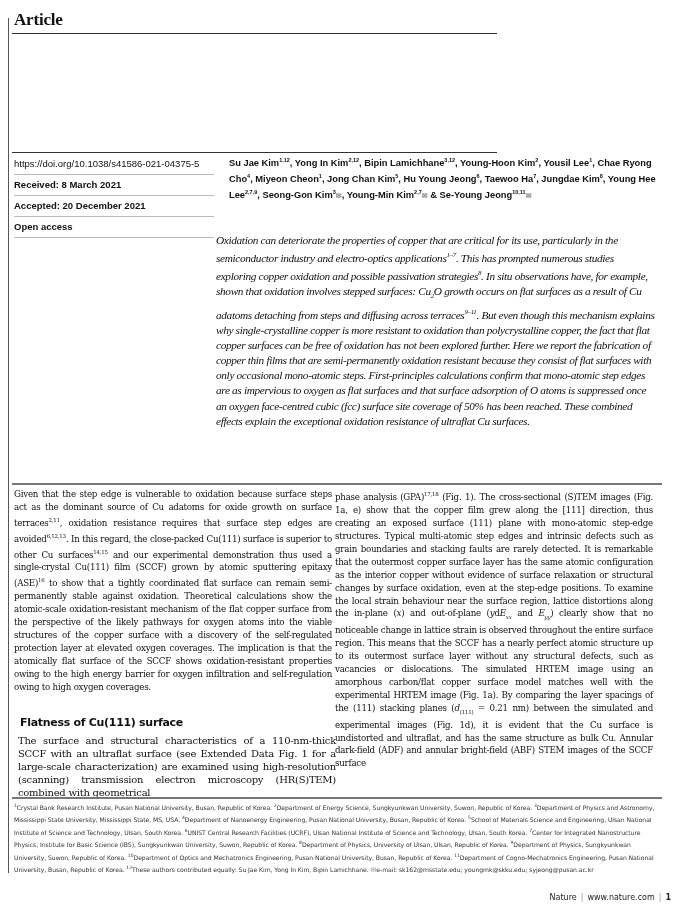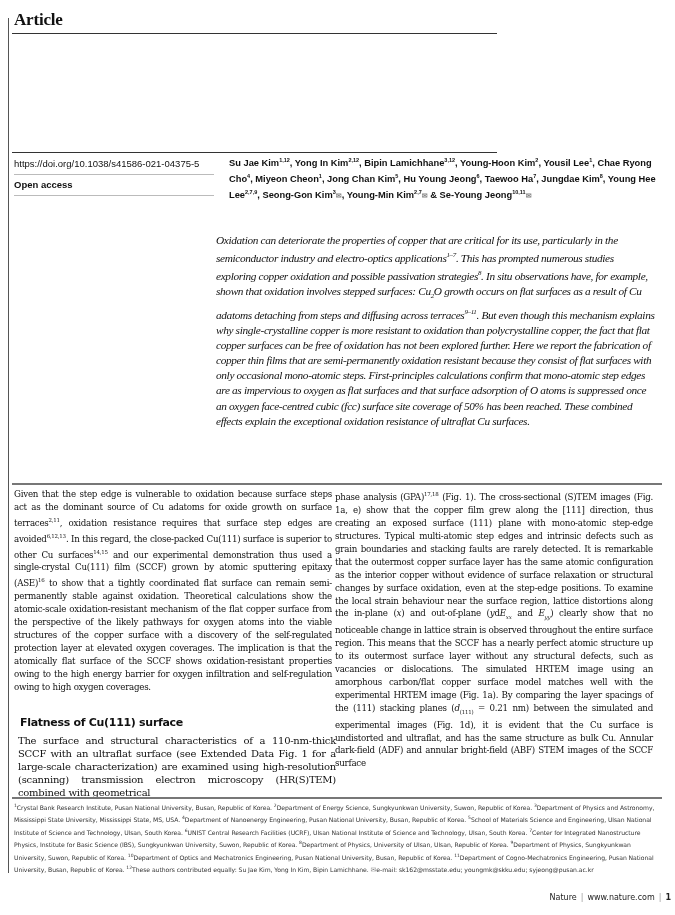--- a/index.html
+++ b/index.html
@@ -41,20 +41,22 @@
 
 <div class="page">
   <div class="left-border"></div>
 
   <div class="kicker">Article</div>
   <div class="rule-top"></div>
 
   <div class="rule-meta"></div>
   <div class="meta">
     <div class="meta-row">https://doi.org/10.1038/s41586-021-04375-5</div>
+    <div class="meta-row bold">Received: 8 March 2021</div>
+    <div class="meta-row bold">Accepted: 20 December 2021</div>
     <div class="meta-row bold">Open access</div>
   </div>
 
   <div class="authors" id="authors"><span>Su Jae Kim</span><sup>1,12</sup>, <span>Yong In Kim</span><sup>2,12</sup>, <span>Bipin Lamichhane</span><sup>3,12</sup>, <span>Young-Hoon Kim</span><sup>2</sup>, <span>Yousil Lee</span><sup>1</sup>, <span>Chae Ryong Cho</span><sup>4</sup>, <span>Miyeon Cheon</span><sup>1</sup>, <span>Jong Chan Kim</span><sup>5</sup>, <span>Hu Young Jeong</span><sup>6</sup>, <span>Taewoo Ha</span><sup>7</sup>, <span>Jungdae Kim</span><sup>8</sup>, <span>Young Hee Lee</span><sup>2,7,9</sup>, <span>Seong-Gon Kim</span><sup>3</sup><span class="env">✉</span>, <span>Young-Min Kim</span><sup>2,7</sup><span class="env">✉</span> &amp; <span>Se-Young Jeong</span><sup>10,11</sup><span class="env">✉</span></div>
 
   <p class="abstract"><span>Oxidation can deteriorate the properties of copper that are critical for its use, particularly in the semiconductor industry and electro-optics applications</span><sup>1–7</sup><span>. This has prompted numerous studies exploring copper oxidation and possible passivation strategies</span><sup>8</sup><span>. In situ observations have, for example, shown that oxidation involves stepped surfaces: Cu</span><sub>2</sub><span>O growth occurs on flat surfaces as a result of Cu adatoms detaching from steps and diffusing across terraces</span><sup>9–11</sup><span>. But even though this mechanism explains why single-crystalline copper is more resistant to oxidation than polycrystalline copper, the fact that flat copper surfaces can be free of oxidation has not been explored further. Here we report the fabrication of copper thin films that are semi-permanently oxidation resistant because they consist of flat surfaces with only occasional mono-atomic steps. First-principles calculations confirm that mono-atomic step edges are as impervious to oxygen as flat surfaces and that surface adsorption of O atoms is suppressed once an oxygen face-centred cubic (fcc) surface site coverage of 50% has been reached. These combined effects explain the exceptional oxidation resistance of ultraflat Cu surfaces.</span></p>
 
   <div class="rule-body"></div>
 
   <p class="col left"><span>Given that the step edge is vulnerable to oxidation because surface steps act as the dominant source of Cu adatoms for oxide growth on surface terraces</span><sup>2,11</sup><span>, oxidation resistance requires that surface step edges are avoided</span><sup>6,12,13</sup><span>. In this regard, the close-packed Cu(111) surface is superior to other Cu surfaces</span><sup>14,15</sup><span> and our experimental demonstration thus used a single-crystal Cu(111) film (SCCF) grown by atomic sputtering epitaxy (ASE)</span><sup>16</sup><span> to show that a tightly coordinated flat surface can remain semi-permanently stable against oxidation. Theoretical calculations show the atomic-scale oxidation-resistant mechanism of the flat copper surface from the perspective of the likely pathways for oxygen atoms into the viable structures of the copper surface with a discovery of the self-regulated protection layer at elevated oxygen coverages. The implication is that the atomically flat surface of the SCCF shows oxidation-resistant properties owing to the high energy barrier for oxygen infiltration and self-regulation owing to high oxygen coverages.</span></p>

